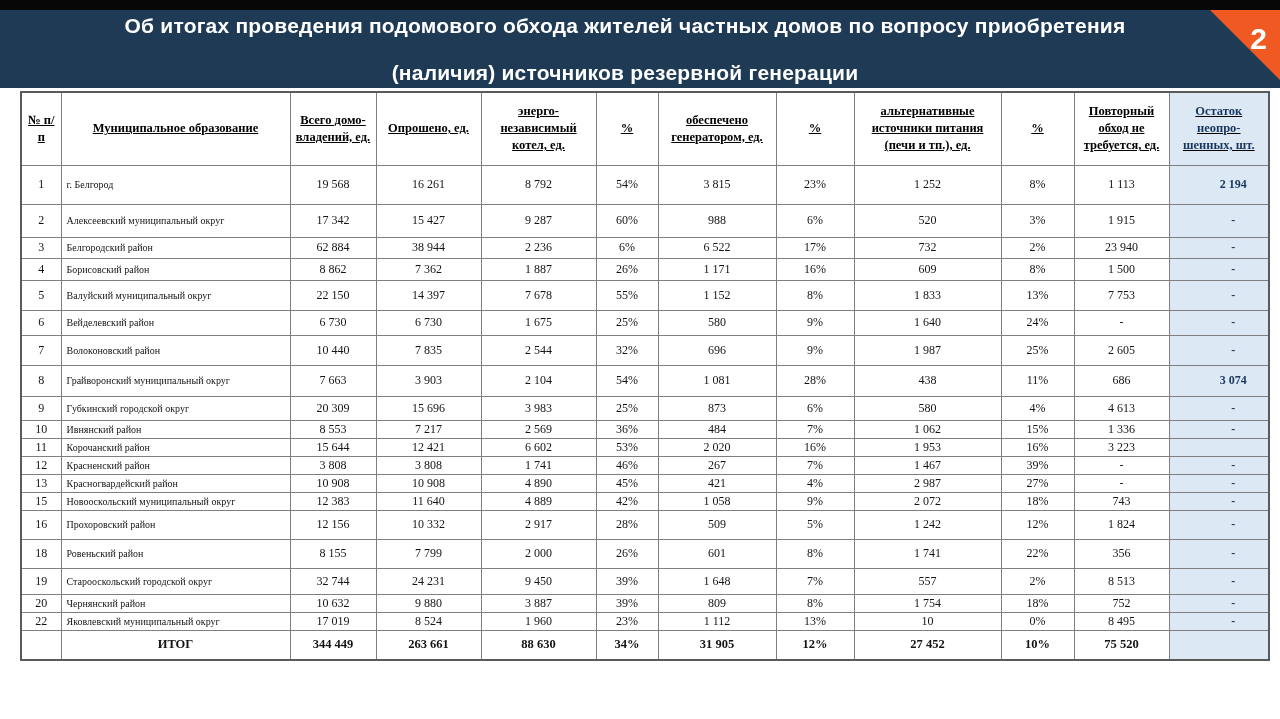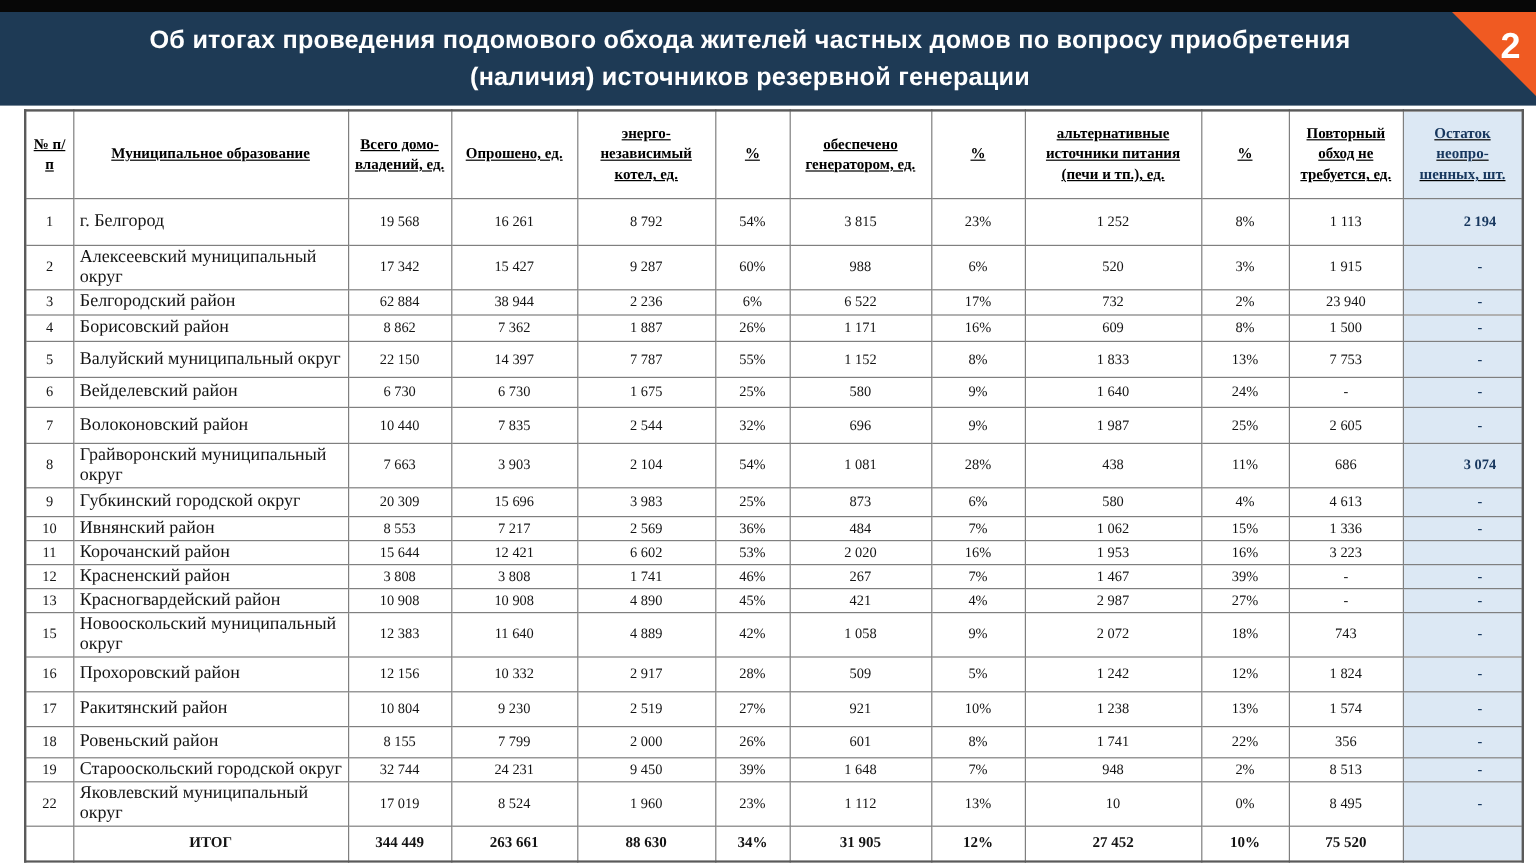--- a/index.html
+++ b/index.html
@@ -3,21 +3,21 @@
 <meta charset="utf-8">
 <style>
   html,body{margin:0;padding:0;}
   body{
     width:1280px;height:719px;overflow:hidden;background:#ffffff;
     font-family:"Liberation Serif",serif;position:relative;
   }
   .black-bar{height:10px;background:#070707;width:100%;}
   .title-band{
     height:78px;background:#1e3a55;position:relative;
-    display:flex;flex-direction:column;justify-content:center;
+    display:flex;flex-direction:column;justify-content:space-between;
   }
   .title-line{
     color:#ffffff;font-family:"Liberation Sans",sans-serif;font-weight:bold;
     font-size:21px;text-align:center;line-height:1.5;letter-spacing:.2px;
     padding-right:40px;padding-left:10px;
   }
   .corner{
     position:absolute;top:0;right:0;width:100px;height:76px;
     background:#f05a22;
     clip-path:polygon(30% 0,100% 0,100% 92%);
@@ -33,21 +33,21 @@
   th,td{border:1px solid #7f7f7f;overflow:hidden;}
   thead tr{height:73px;text-decoration:underline;}
   th{
     font-weight:bold;font-size:12.5px;color:#000;padding:2px 3px;
     text-align:center;vertical-align:middle;line-height:1.35;
   }
   td{
     font-size:12px;color:#141414;text-align:center;vertical-align:middle;
     padding:1px 3px;
   }
-  td.name{text-align:left;padding-left:5px;font-size:15px;}
+  td.name{text-align:left;padding-left:5px;font-size:10px;}
   .lastcol{background:#dce8f4;margin-top:12px;}
   td.lastcol{font-weight:bold;color:#17375e;padding-left:32px;}
   th.lastcol{color:#17375e;}
   tfoot td{font-weight:bold;font-size:12.5px;}
   tfoot tr{height:30px;}
   
   tbody tr:nth-child(1){height:39px}
   tbody tr:nth-child(2){height:33px}
   tbody tr:nth-child(3){height:21px}
   tbody tr:nth-child(4){height:22px}
@@ -169,21 +169,21 @@
         <td>609</td>
         <td>8%</td>
         <td>1 500</td>
         <td class="lastcol">-</td>
       </tr>
       <tr>
         <td>5</td>
         <td class="name">Валуйский муниципальный округ</td>
         <td>22 150</td>
         <td>14 397</td>
-        <td>7 787</td>
+        <td>7 678</td>
         <td>55%</td>
         <td>1 152</td>
         <td>8%</td>
         <td>1 833</td>
         <td>13%</td>
         <td>7 753</td>
         <td class="lastcol">-</td>
       </tr>
       <tr>
         <td>6</td>
@@ -319,34 +319,20 @@
         <td>2 917</td>
         <td>28%</td>
         <td>509</td>
         <td>5%</td>
         <td>1 242</td>
         <td>12%</td>
         <td>1 824</td>
         <td class="lastcol">-</td>
       </tr>
       <tr>
-        <td>17</td>
-        <td class="name">Ракитянский район</td>
-        <td>10 804</td>
-        <td>9 230</td>
-        <td>2 519</td>
-        <td>27%</td>
-        <td>921</td>
-        <td>10%</td>
-        <td>1 238</td>
-        <td>13%</td>
-        <td>1 574</td>
-        <td class="lastcol">-</td>
-      </tr>
-      <tr>
         <td>18</td>
         <td class="name">Ровеньский район</td>
         <td>8 155</td>
         <td>7 799</td>
         <td>2 000</td>
         <td>26%</td>
         <td>601</td>
         <td>8%</td>
         <td>1 741</td>
         <td>22%</td>
@@ -355,23 +341,37 @@
       </tr>
       <tr>
         <td>19</td>
         <td class="name">Старооскольский городской округ</td>
         <td>32 744</td>
         <td>24 231</td>
         <td>9 450</td>
         <td>39%</td>
         <td>1 648</td>
         <td>7%</td>
-        <td>948</td>
+        <td>557</td>
         <td>2%</td>
         <td>8 513</td>
+        <td class="lastcol">-</td>
+      </tr>
+      <tr>
+        <td>20</td>
+        <td class="name">Чернянский район</td>
+        <td>10 632</td>
+        <td>9 880</td>
+        <td>3 887</td>
+        <td>39%</td>
+        <td>809</td>
+        <td>8%</td>
+        <td>1 754</td>
+        <td>18%</td>
+        <td>752</td>
         <td class="lastcol">-</td>
       </tr>
       <tr>
         <td>22</td>
         <td class="name">Яковлевский муниципальный округ</td>
         <td>17 019</td>
         <td>8 524</td>
         <td>1 960</td>
         <td>23%</td>
         <td>1 112</td>

